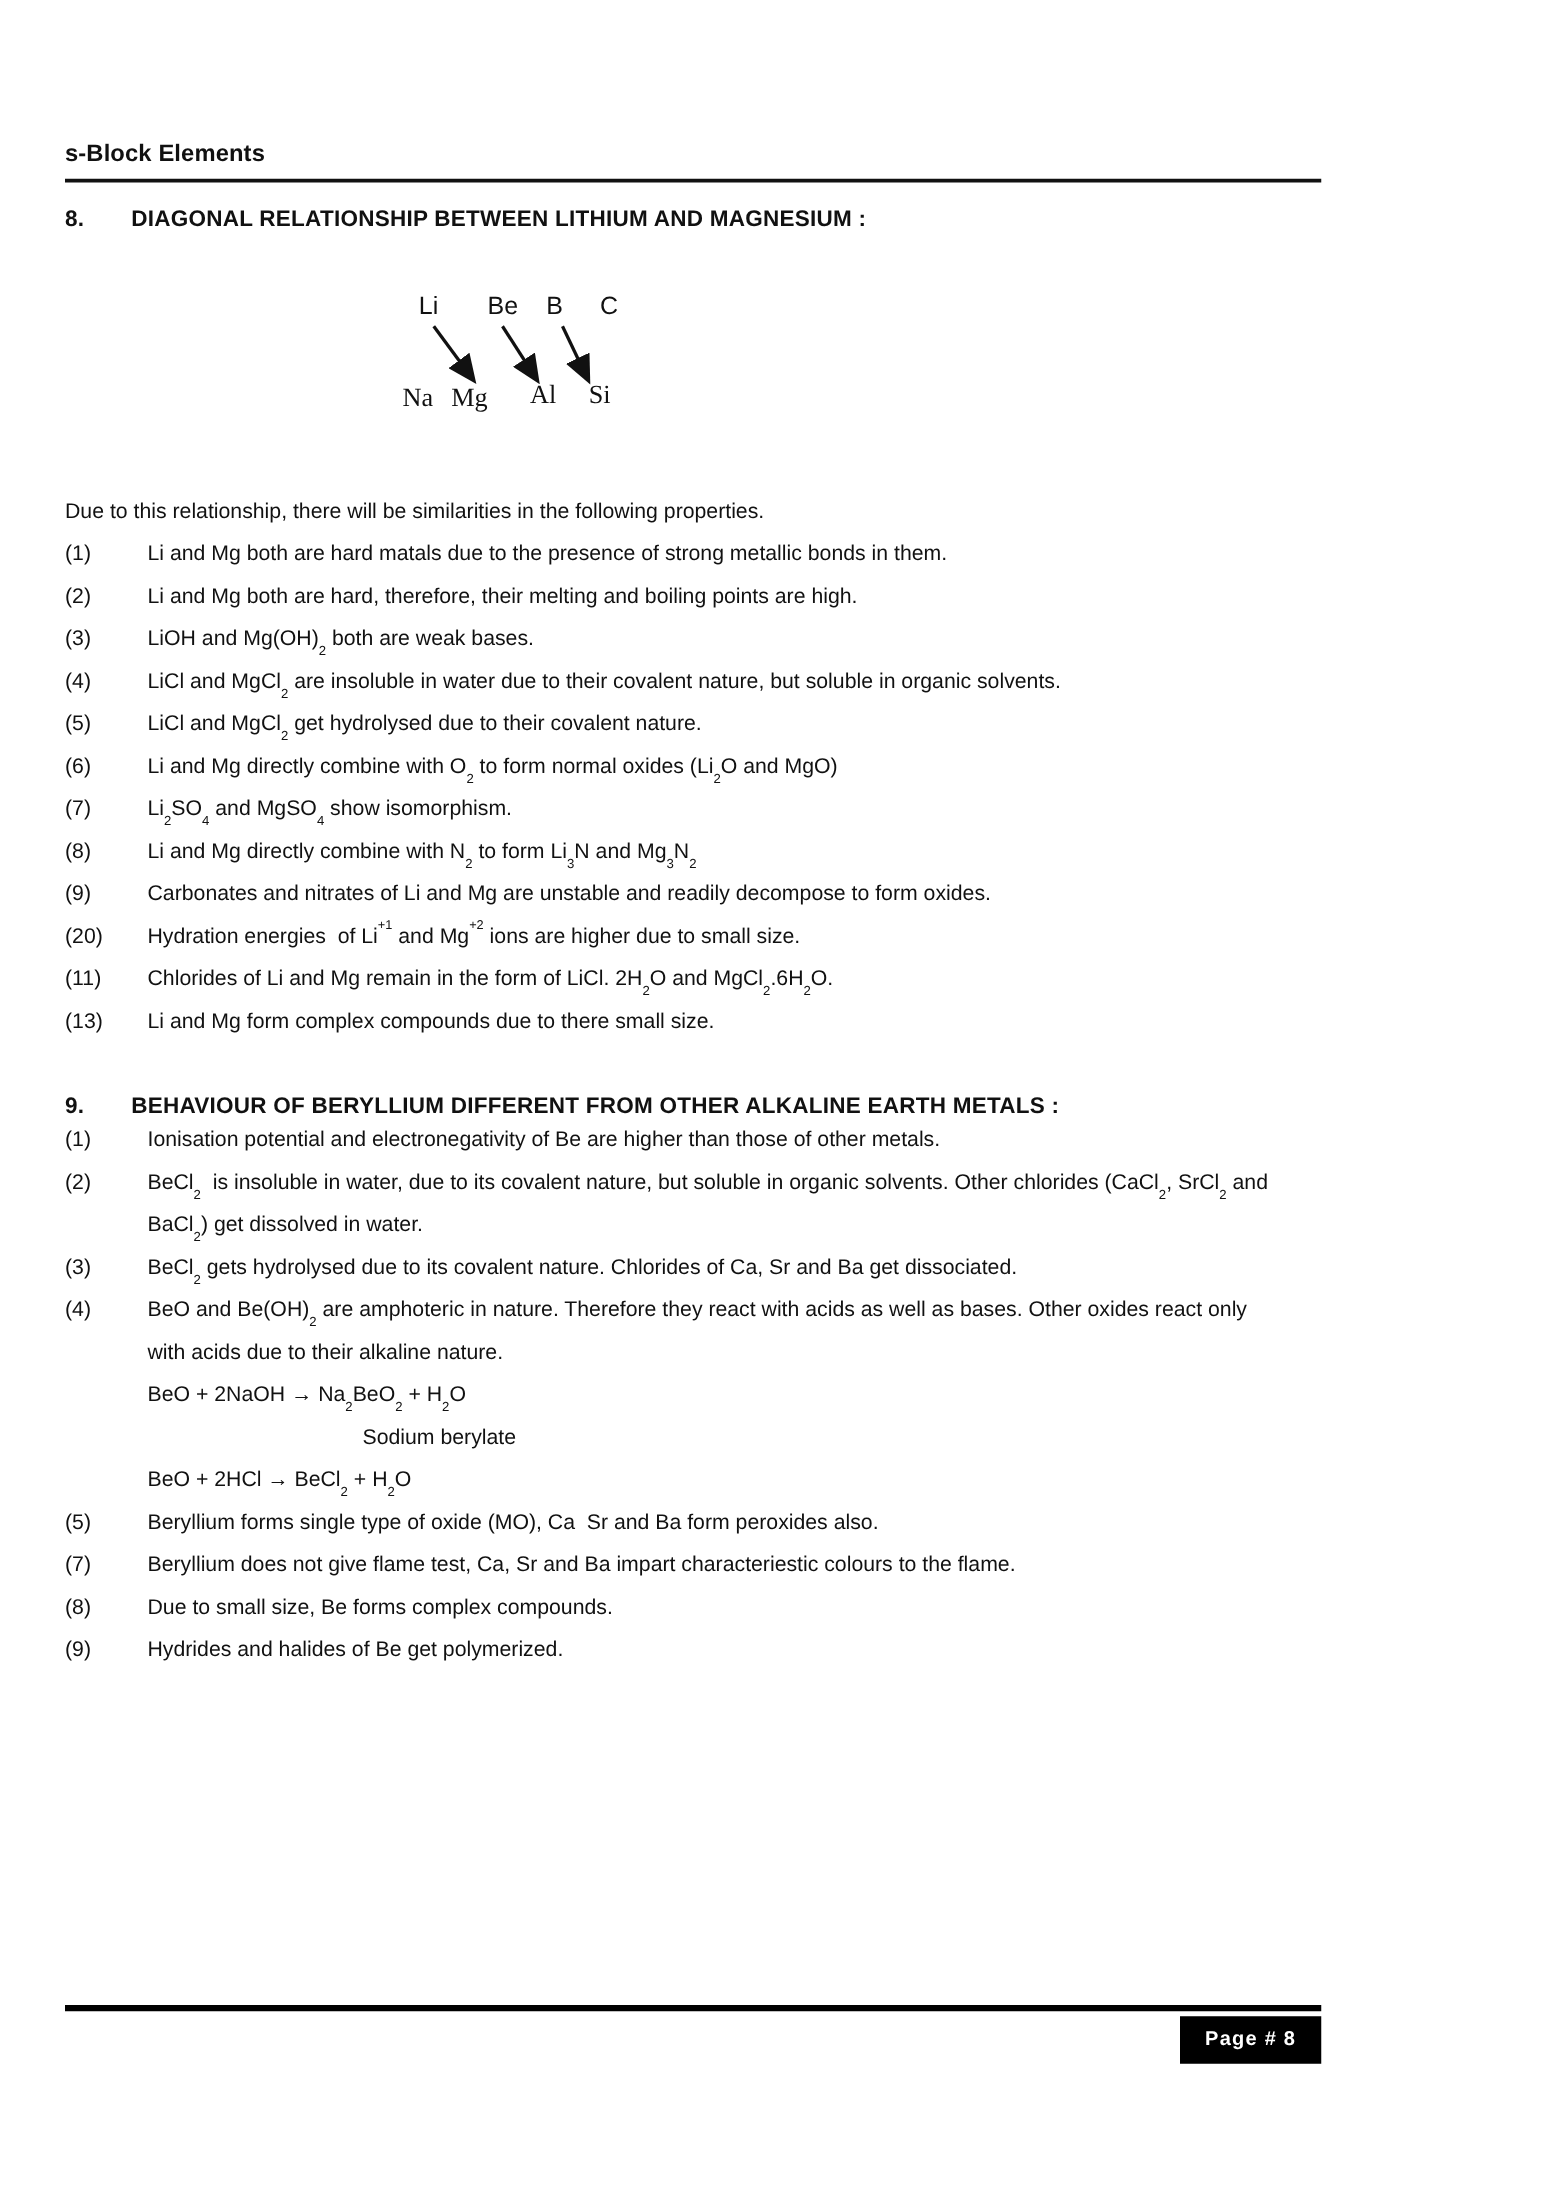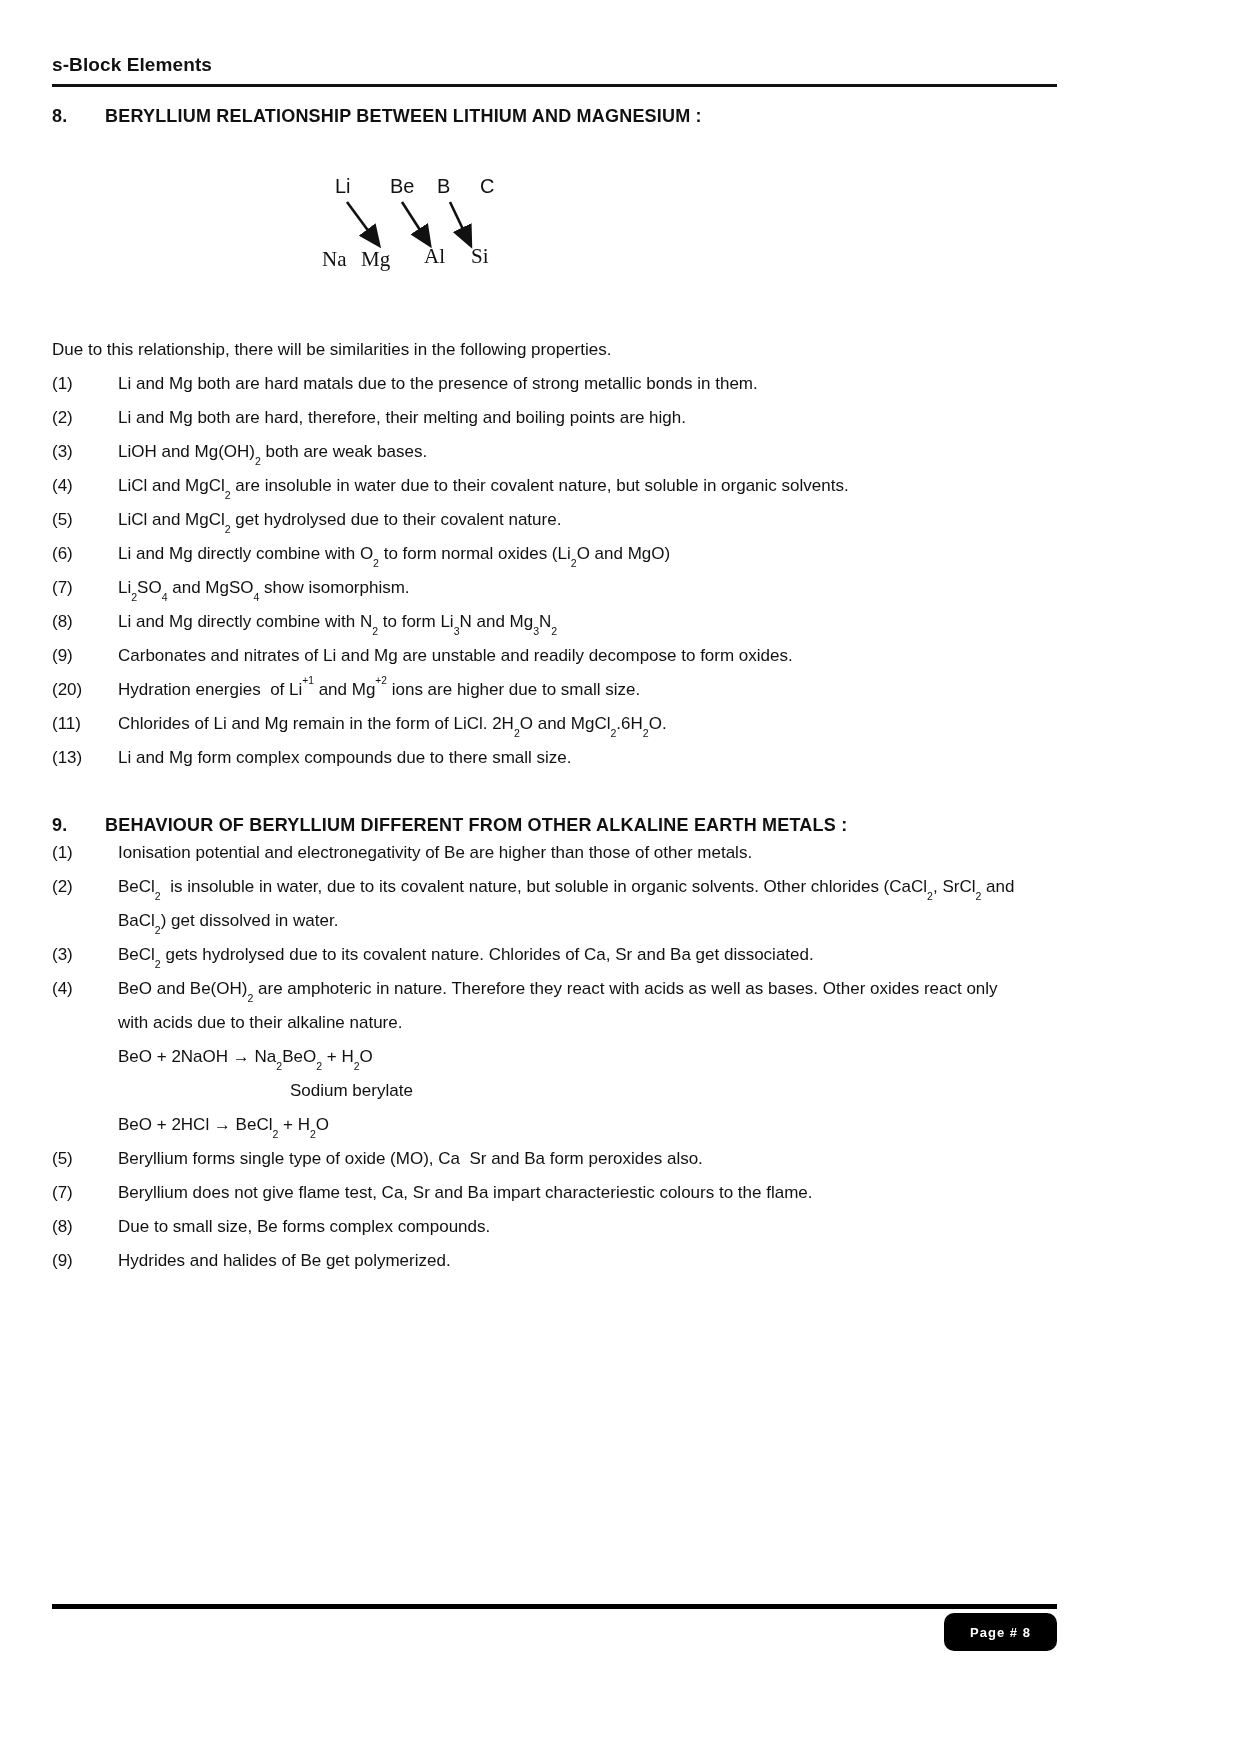--- a/index.html
+++ b/index.html
@@ -4,21 +4,21 @@
 <style>
   * { margin: 0; padding: 0; box-sizing: border-box; }
   html, body { background: #ffffff; }
   body {
     width: 1240px; height: 1754px;
     font-family: "Liberation Sans", sans-serif;
     color: #111111;
     overflow: hidden;
   }
   .page { position: relative; width: 1240px; height: 1754px; background: #fff; }
-  .content { padding: 54px 52px 0 52px; width: 1109px; }
+  .content { padding: 113px 52px 0 52px; width: 1109px; }
 
   .doc-header-title { font-size: 19px; font-weight: bold; letter-spacing: 0.1px; }
   .header-rule { width: 1005px; height: 3px; background: #111; margin-top: 8px; }
 
   .sec-heading { display: flex; font-size: 18px; font-weight: bold; letter-spacing: 0.2px; }
   .sec-heading .sec-num { width: 53px; flex-shrink: 0; }
   .sec-heading-8 { margin-top: 19px; }
   .sec-heading-9 { margin-top: 40px; }
 
   .diagram { position: relative; height: 190px; width: 1005px; }
@@ -37,36 +37,36 @@
 
   .equation { margin-left: 66px; line-height: 34px; font-size: 17px; }
   .eq-caption { margin-left: 238px; line-height: 34px; font-size: 17px; }
 
   sub { font-size: 0.62em; line-height: 0; position: relative; bottom: -0.32em; }
   sup { font-size: 0.6em; line-height: 0; position: relative; top: -0.45em; }
 
   .footer-rule { position: absolute; left: 52px; top: 1604px; width: 1005px; height: 5px; background: #000; }
   .page-badge {
     position: absolute; left: 944px; top: 1613px; width: 113px; height: 38px;
-    background: #000; color: #fff; font-size: 13px; font-weight: bold;
-    display: flex; align-items: center; justify-content: center; letter-spacing: 1px; border-radius: 10px;
+    background: #000; color: #fff; font-size: 16px; font-weight: bold;
+    display: flex; align-items: center; justify-content: center; letter-spacing: 1px;
   }
 </style>
 </head>
 <body>
 
 <div class="page">
   <div class="content">
 
     <div class="doc-header-title">s-Block Elements</div>
     <div class="header-rule"></div>
 
     <div class="sec-heading sec-heading-8">
       <span class="sec-num">8.</span>
-      <span>BERYLLIUM RELATIONSHIP BETWEEN LITHIUM AND MAGNESIUM :</span>
+      <span>DIAGONAL RELATIONSHIP BETWEEN LITHIUM AND MAGNESIUM :</span>
     </div>
 
     <div class="diagram">
       <svg width="1005" height="190" viewBox="0 0 1005 190">
         <defs>
           <marker id="ah" markerWidth="9" markerHeight="8" refX="7" refY="4" orient="auto">
             <path d="M0,0 L9,4 L0,8 z" fill="#111"></path>
           </marker>
         </defs>
         <line x1="295" y1="75" x2="326" y2="117" stroke="#111" stroke-width="2.6" marker-end="url(#ah)"></line>

